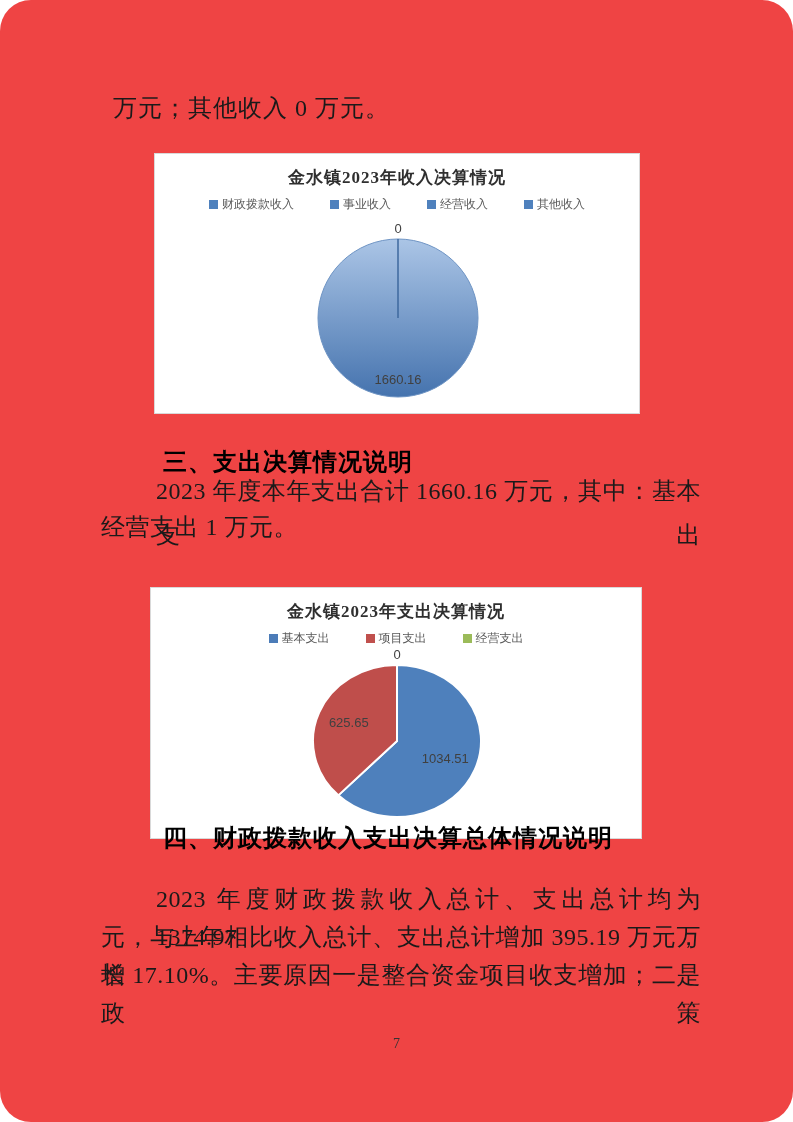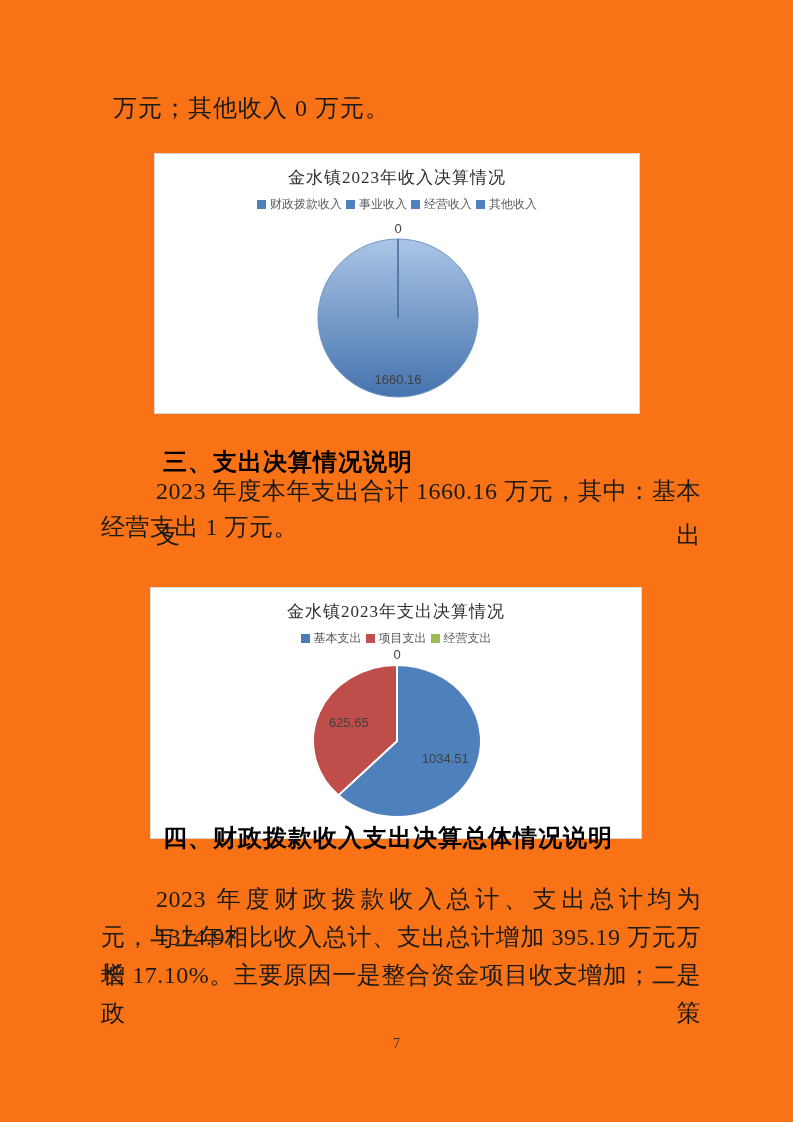--- a/index.html
+++ b/index.html
@@ -1,37 +1,37 @@
 <!DOCTYPE html>
 <html><head>
 <meta charset="utf-8">
 <style>
   html,body{margin:0;padding:0;background:#ffffff;}
   .page{
-    position:relative;width:793px;height:1122px;background:#f97316;
+    position:relative;width:793px;height:1122px;background:#ef4444;
     margin:0 auto;overflow:hidden;
-    font-family:"Liberation Serif","DejaVu Serif",serif;color:#1a1a1a;
+    font-family:"Liberation Serif","DejaVu Serif",serif;color:#1a1a1a;border-radius:31px;
   }
   .cont-line{
     position:absolute;left:113px;top:92px;font-size:24px;line-height:32px;
     letter-spacing:1px;white-space:nowrap;
   }
   .chart-box{
     position:absolute;background:#ffffff;border:1px solid #d9d9d9;
   }
   .chart-title{
     position:absolute;left:0;top:12px;width:100%;text-align:center;
-    font-family:"Liberation Serif","DejaVu Serif",serif;font-weight:normal;
+    font-family:"Liberation Serif","DejaVu Serif",serif;font-weight:bold;
     font-size:17px;color:#2f2f2f;letter-spacing:1px;
   }
   .chart-legend{
     position:absolute;left:0;top:42px;width:100%;text-align:center;
     font-family:"Liberation Sans","DejaVu Sans",sans-serif;font-size:12px;color:#595959;
   }
-  .legend-item{display:inline-block;margin:0 2px;white-space:nowrap;}
+  .legend-item{display:inline-block;margin:0 18px;white-space:nowrap;}
   .legend-marker{display:inline-block;width:9px;height:9px;margin-right:4px;vertical-align:middle;}
   .legend-label{vertical-align:middle;}
   .chart-canvas{position:absolute;left:0;top:0;right:0;bottom:0;}
   .pie-label{font-family:"Liberation Sans","DejaVu Sans",sans-serif;font-size:13px;fill:#404040;text-anchor:middle;}
   .h2{
     position:absolute;left:163px;font-family:"Liberation Sans","DejaVu Sans",sans-serif;
     font-weight:bold;font-size:24px;line-height:32px;color:#000;letter-spacing:1px;white-space:nowrap;margin-top:8px;
   }
   .para{position:absolute;left:101px;width:600px;font-size:24px;letter-spacing:0.5px;}
   .para .line{display:block;}

